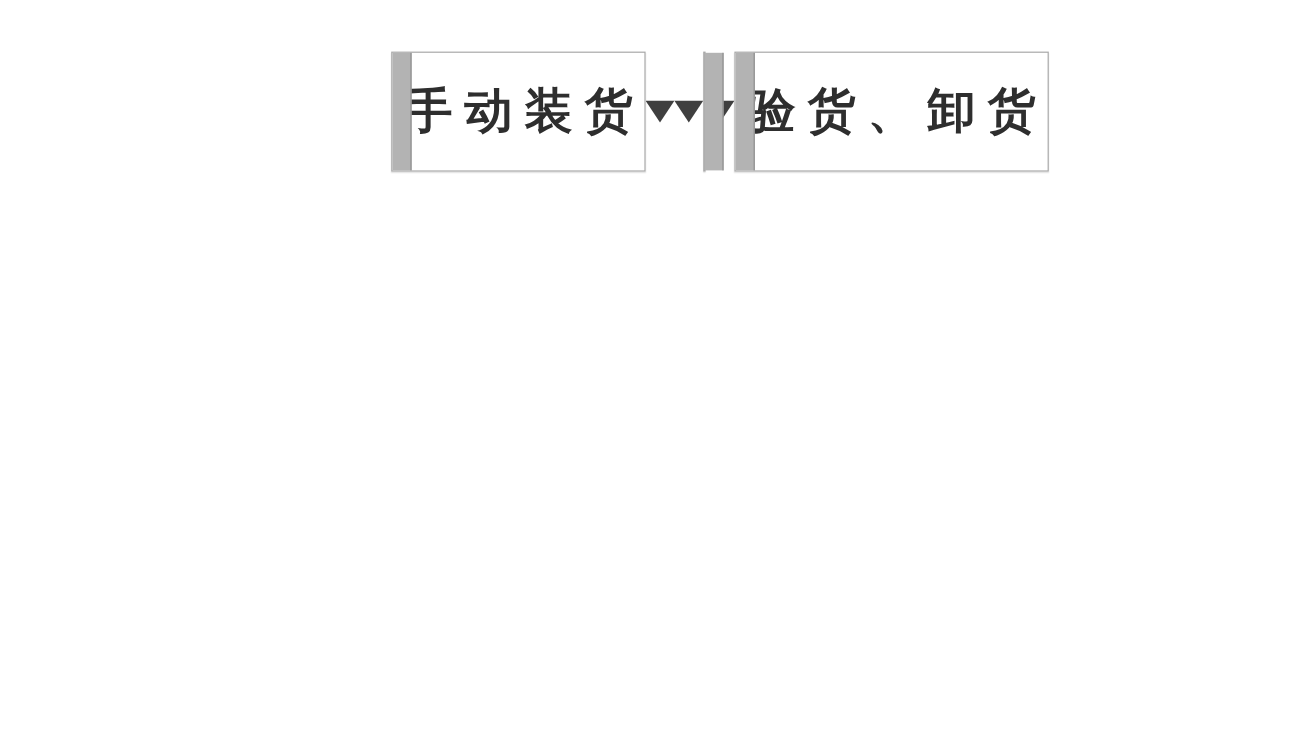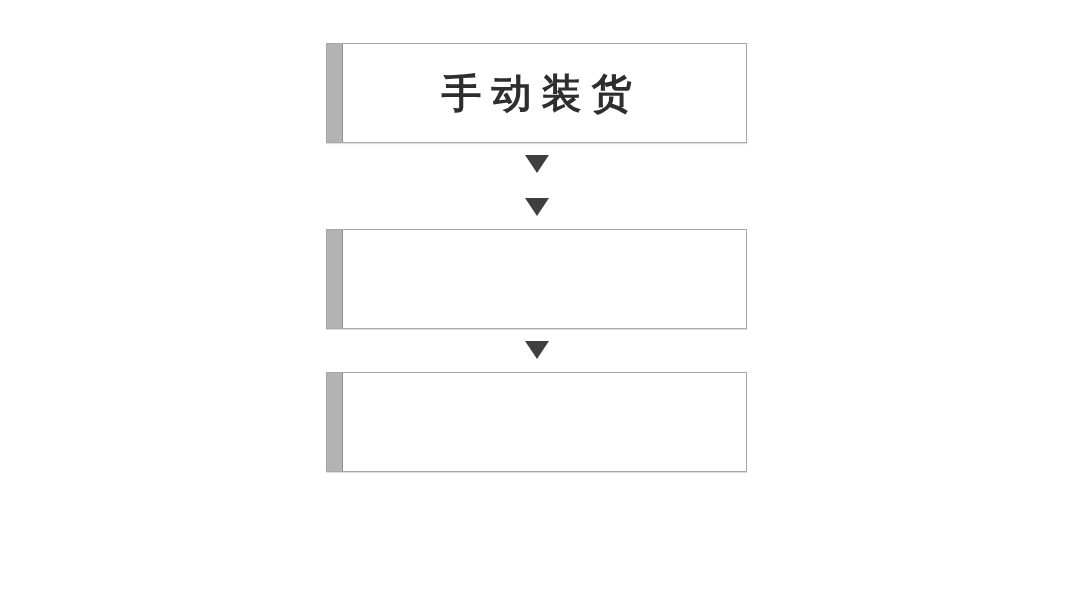--- a/index.html
+++ b/index.html
@@ -14,21 +14,21 @@
     background: #ffffff;
     overflow: hidden;
     font-family: "DejaVu Sans", "Liberation Sans", sans-serif;
   }
   .flow {
     position: absolute;
     left: 326px;
     top: 43px;
     width: 421px;
     display: flex;
-    flex-direction: column;
+    flex-direction: row;
     align-items: center;
   }
   .step-box {
     position: relative;
     box-sizing: border-box;
     width: 100%;
     height: 100px;
     background: #ffffff;
     border: 1px solid #a8a8a8;
     box-shadow: 0 1px 1px rgba(0,0,0,0.12);
@@ -80,16 +80,17 @@
     <div class="down-arrow"></div>
 
     <div class="step-box">
       <span class="accent-bar"></span>
     </div>
 
     <div class="down-arrow"></div>
 
     <div class="step-box">
       <span class="accent-bar"></span>
+      <span class="step-label">验货、卸货</span>
     </div>
 
   </div>
 </div>
 
 </body></html>

